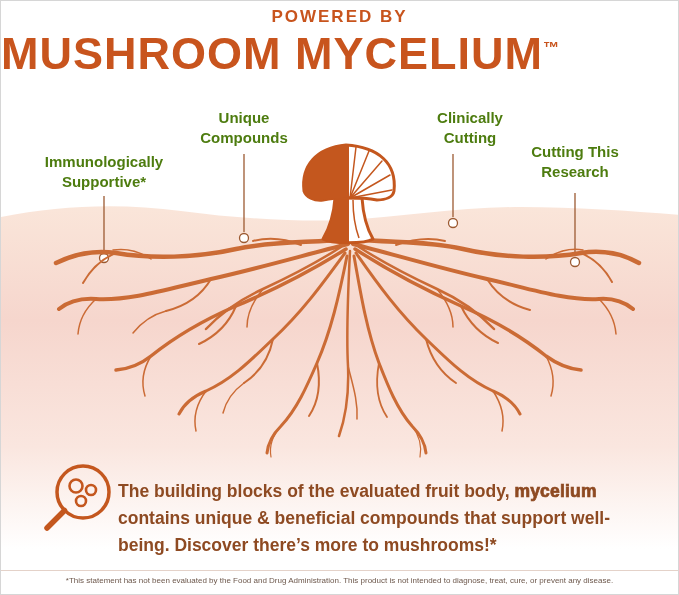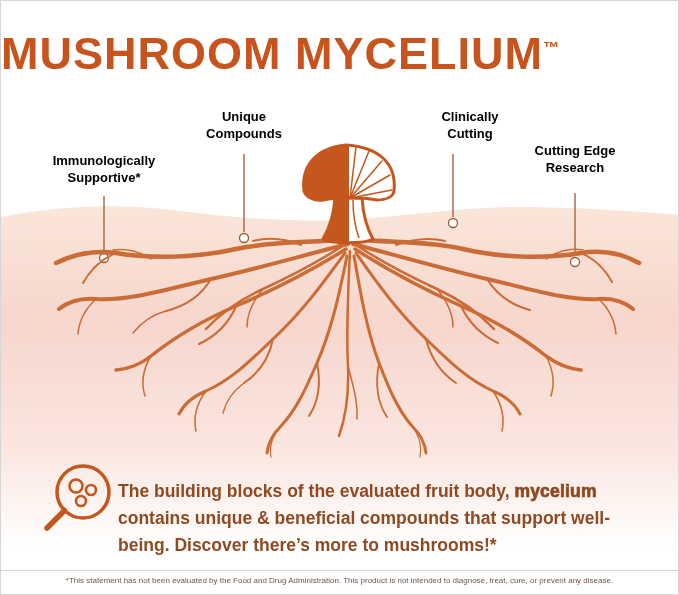--- a/index.html
+++ b/index.html
@@ -25,22 +25,22 @@
     text-align:left;
     font-size:45px;font-weight:700;letter-spacing:1px;
     color:#c8541d;
     white-space:nowrap;
   }
   .title sup{font-size:0.36em;font-weight:700;vertical-align:super;letter-spacing:0;}
 
   .callout{
     position:absolute;
     text-align:center;
-    font-size:13px;font-weight:700;line-height:1.32;
-    color:#000000;
+    font-size:15px;font-weight:700;line-height:1.32;
+    color:#4d7c0f;
   }
   .callout span{display:block;}
   .co1{left:18px;top:140px;width:170px;margin-top:11px;}
   .co2{left:168px;top:107px;width:150px;}
   .co3{left:394px;top:107px;width:150px;}
   .co4{left:499px;top:141px;width:150px;}
 
   .bodytext{
     position:absolute;left:117px;top:459px;width:532px;
     font-size:17.5px;font-weight:700;line-height:1.55;
@@ -161,36 +161,37 @@
       <circle cx="82" cy="491" r="26" stroke-width="3.5"></circle>
       <line x1="63.5" y1="509.5" x2="46" y2="527" stroke-width="5.5" stroke-linecap="round"></line>
       <g stroke-width="2.6">
         <circle cx="75" cy="485" r="6.5"></circle>
         <circle cx="90" cy="489" r="5"></circle>
         <circle cx="80" cy="500" r="5"></circle>
       </g>
     </g>
   </svg>
 
+  <div class="eyebrow">POWERED BY</div>
   <div class="title"><span>MUSHROOM MYCELIUM</span><sup>™</sup></div>
 
   <div class="callout co1">
     <span>Immunologically</span>
     <span>Supportive*</span>
   </div>
   <div class="callout co2">
     <span>Unique</span>
     <span>Compounds</span>
   </div>
   <div class="callout co3">
     <span>Clinically</span>
     <span>Cutting</span>
   </div>
   <div class="callout co4">
-    <span>Cutting Edge</span>
+    <span>Cutting This</span>
     <span>Research</span>
   </div>
 
   <p class="bodytext"><span>The building blocks of the evaluated fruit body, </span><span class="hl">mycelium</span><span> contains unique &amp; beneficial compounds that support well-being. Discover there’s more to mushrooms!*</span></p>
 
   <div class="footrule"></div>
   <div class="footnote">*This statement has not been evaluated by the Food and Drug Administration. This product is not intended to diagnose, treat, cure, or prevent any disease.</div>
 
 </div>
 

